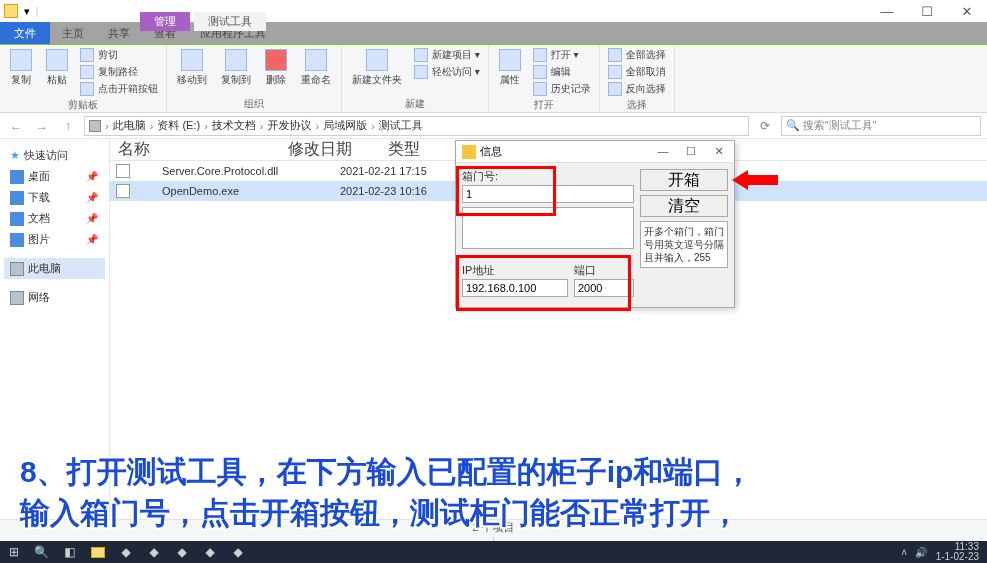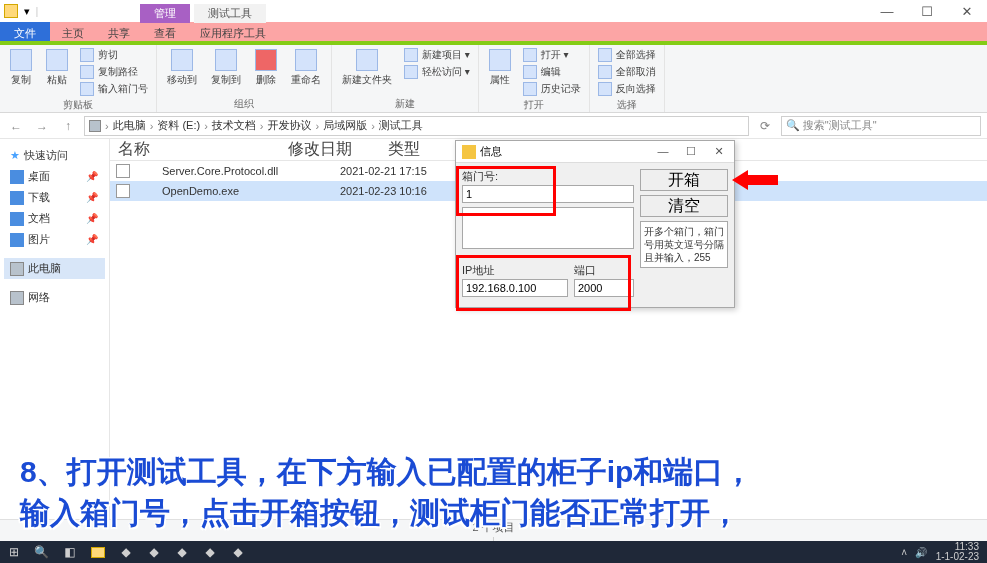--- a/index.html
+++ b/index.html
@@ -4,26 +4,26 @@
 <style>
 * { margin: 0; padding: 0; box-sizing: border-box; font-family: "Microsoft YaHei", "Segoe UI", sans-serif; }
 body { width: 987px; height: 563px; background: #fff; overflow: hidden; position: relative; }
 
 
 .titlebar { height: 22px; background: #fff; display: flex; align-items: center; font-size: 11px; }
 .titlebar .qat { display: flex; align-items: center; padding-left: 4px; gap: 6px; }
 .qat-icon { width: 14px; height: 14px; background: #ffcc00; border: 1px solid #d4a800; }
 .titlebar .wincontrols { margin-left: auto; display: flex; }
 .titlebar .wincontrols div { width: 40px; height: 22px; display:flex; align-items:center; justify-content:center; color:#555; font-size:13px; }
-.tabstrip-top { position:absolute; left:140px; top:4px; display:flex; gap:4px;text-align:center; }
+.tabstrip-top { position:absolute; left:140px; top:12px; display:flex; gap:4px;text-align:center; }
 .tabstrip-top div { padding: 2px 14px; font-size: 11px; background:#a860c4; color:#fff; }
 .tabstrip-top div.plain { background:#f2f2f2; color:#555; }
 
 
-.menurow { height: 23px; background: #fca5a5; display:flex; align-items:stretch; border-bottom:4px solid #84cc16; }
+.menurow { height: 23px; background: #a3a3a3; display:flex; align-items:stretch; border-bottom:1px solid #84cc16; }
 .menurow .file { background:#2e6fd9; color:#fff; padding:4px 14px; font-size:11px; }
 .menurow .mtab { padding:4px 12px; font-size:11px; color:#444; }
 
 
 .ribbon { height: 68px; background:#f5f6f7; border-bottom:1px solid #d8d8d8; display:flex; }
 .rgroup { border-right:1px solid #e4e4e4; padding:2px 6px 1px 6px; display:flex; flex-direction:column; position:relative; }
 .rgroup .items { display:flex; gap:6px; flex:1; }
 .rgroup .gl { font-size:10px; color:#666; text-align:center; padding-top:1px; }
 .rbtn { display:flex; flex-direction:column; align-items:center; font-size:10px; color:#444; gap:2px; padding:2px 4px; }
 .rbtn .ic { width:22px; height:22px; background:#d4e3fb; border:1px solid #9cb8e6; }
@@ -135,21 +135,21 @@
         <div class="rbtn sm">
             <div class="ic"></div>
             <span>剪切</span>
           </div>
         <div class="rbtn sm">
             <div class="ic"></div>
             <span>复制路径</span>
           </div>
         <div class="rbtn sm">
             <div class="ic"></div>
-            <span>输入箱门号</span>
+            <span>点击开箱按钮</span>
           </div>
       </div>
     </div>
     <div class="gl">剪贴板</div>
   </div>
   <div class="rgroup">
     <div class="items">
       <div class="rbtn">
           <div class="ic blue-ic"></div>
           <span>移动到</span>

